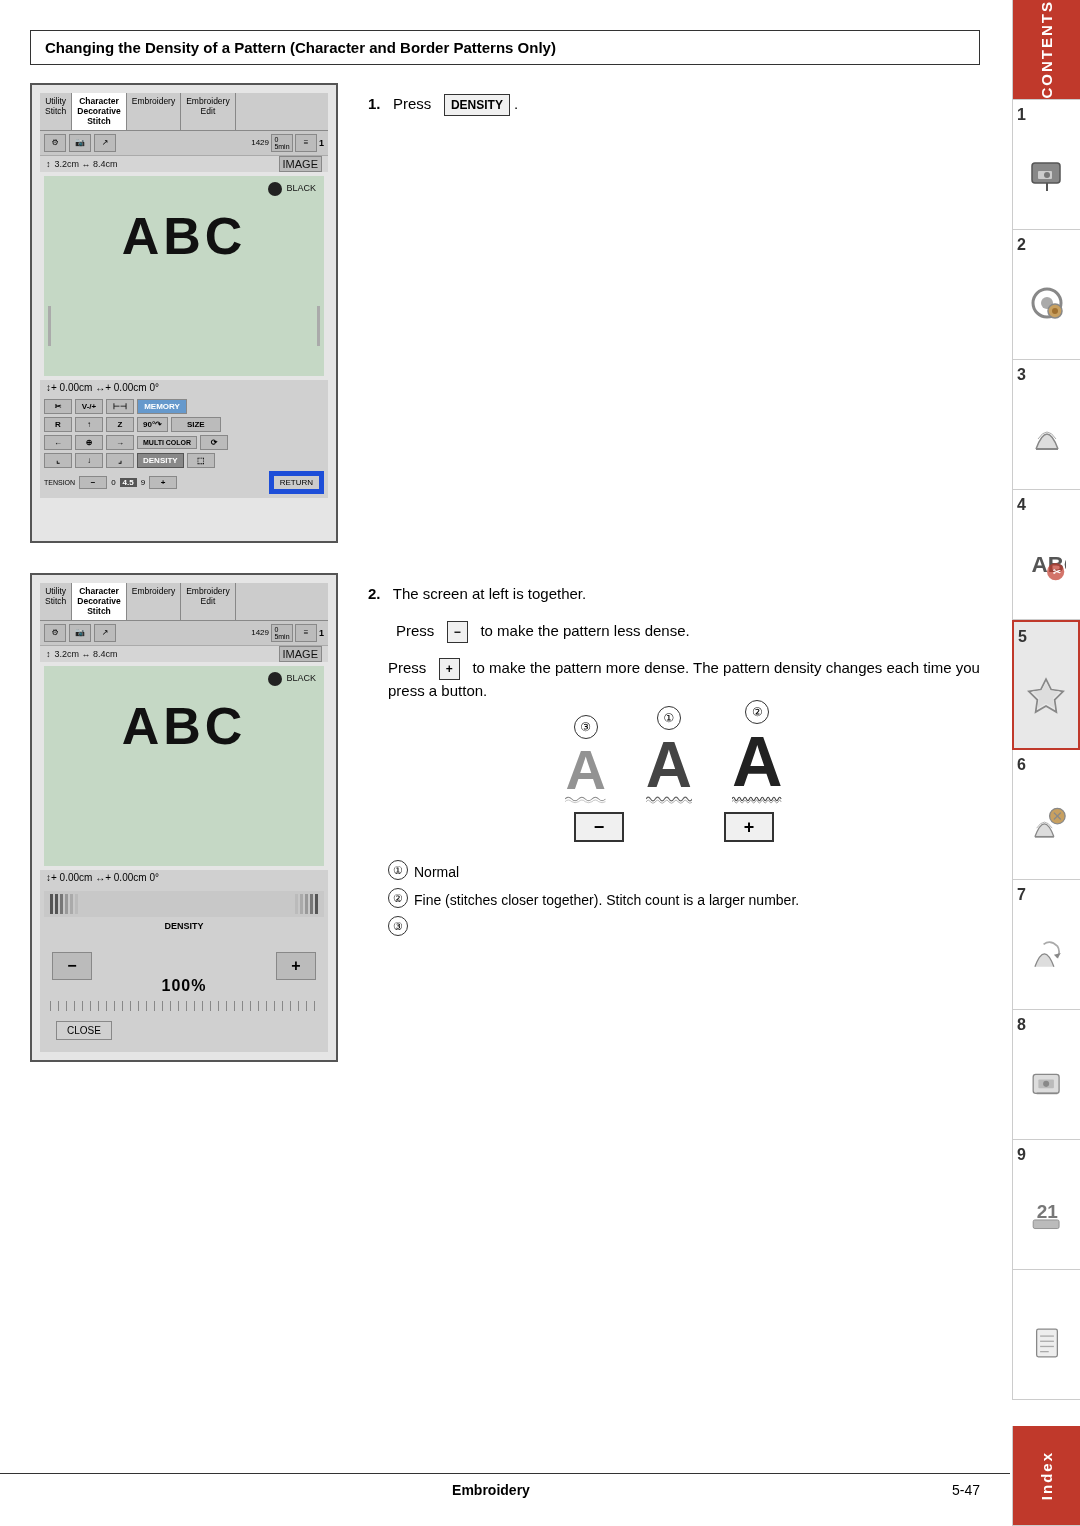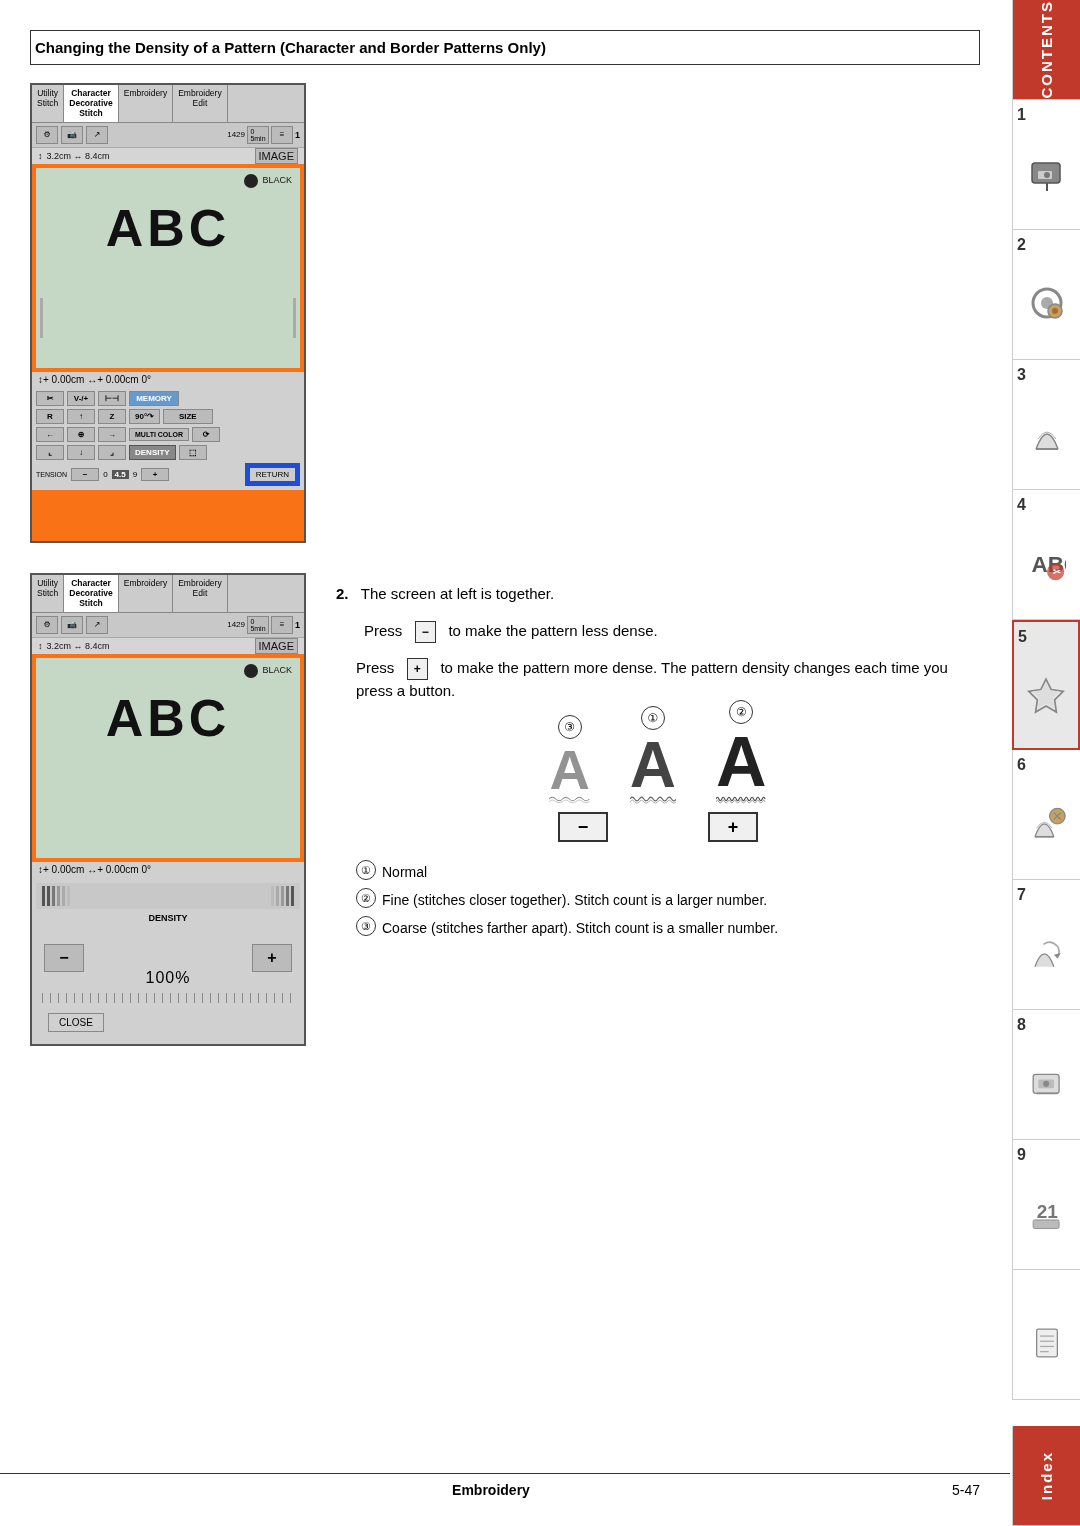--- a/index.html
+++ b/index.html
@@ -72,43 +72,43 @@
     
     .main-content {
       margin-right: 70px;
       padding: 30px 30px 30px 30px;
       min-height: 1526px;
     }
 
     
     .title-box {
       border: 1.5px solid #333;
-      padding: 8px 4px;
+      padding: 8px 14px;
       font-size: 15px;
       font-weight: bold;
       margin-bottom: 18px;
       display: inline-block;
       width: 100%;
     }
 
     
     .two-col {
       display: flex;
       gap: 30px;
       margin-bottom: 30px;
     }
 
     
     .screen-mockup {
       border: 2px solid #555;
-      background: #f97316;
-      width: 276px;
+      background: #e5e5e5;
+      width: 308px;
       min-height: 460px;
       flex-shrink: 0;
-      padding: 0;
+      padding: 8px;
       position: relative;
     }
 
     .screen-tabs {
       display: flex;
       background: #ccc;
       border-bottom: 1px solid #888;
       font-size: 9px;
     }
     .screen-tab {
@@ -407,21 +407,21 @@
       height: 28px;
       display: flex;
       align-items: center;
       justify-content: center;
       font-size: 16px;
       font-weight: bold;
       background: #bbb;
     }
     .density-pct-box {
       font-size: 16px;
-      font-weight: normal;
+      font-weight: bold;
       letter-spacing: 1px;
       text-align: center;
       margin-top: 40px;
     }
   </style>
 </head>
 <body>
 
 <div class="sidebar">
   <div class="sidebar-tab contents">
@@ -640,20 +640,30 @@
           <span style="font-size:8px;">0</span>
           <span class="tension-val">4.5</span>
           <span style="font-size:8px;">9</span>
           <div class="ctrl-btn" style="padding:1px 4px;">+</div>
           <div style="flex:1;"></div>
           <div class="return-btn">RETURN</div>
         </div>
       </div>
     </div>
 
+    <div class="instructions">
+      <div class="step-line">
+        <span class="step-num">1.</span>
+        &nbsp;
+        <span>Press</span>
+        &nbsp;
+        <span class="inline-key">DENSITY</span>
+        <span>.</span>
+      </div>
+    </div>
   </div>
 
   
   <div class="two-col section2">
 
     <div class="screen-mockup">
 
       <div class="screen-tabs">
         <div class="screen-tab">
           <div>Utility</div>
@@ -808,21 +818,20 @@
         <div class="legend-item">
           <span class="legend-circle">①</span>
           <span>Normal</span>
         </div>
         <div class="legend-item">
           <span class="legend-circle">②</span>
           <span>Fine (stitches closer together). Stitch count is a larger number.</span>
         </div>
         <div class="legend-item">
           <span class="legend-circle">③</span>
-          <span>Coarse (stitches farther apart). Stitch count is a smaller number.</span>
         </div>
       </div>
 
     </div>
   </div>
 
   
   <div class="footer">
     <span></span>
     <span class="footer-center">Embroidery</span>

